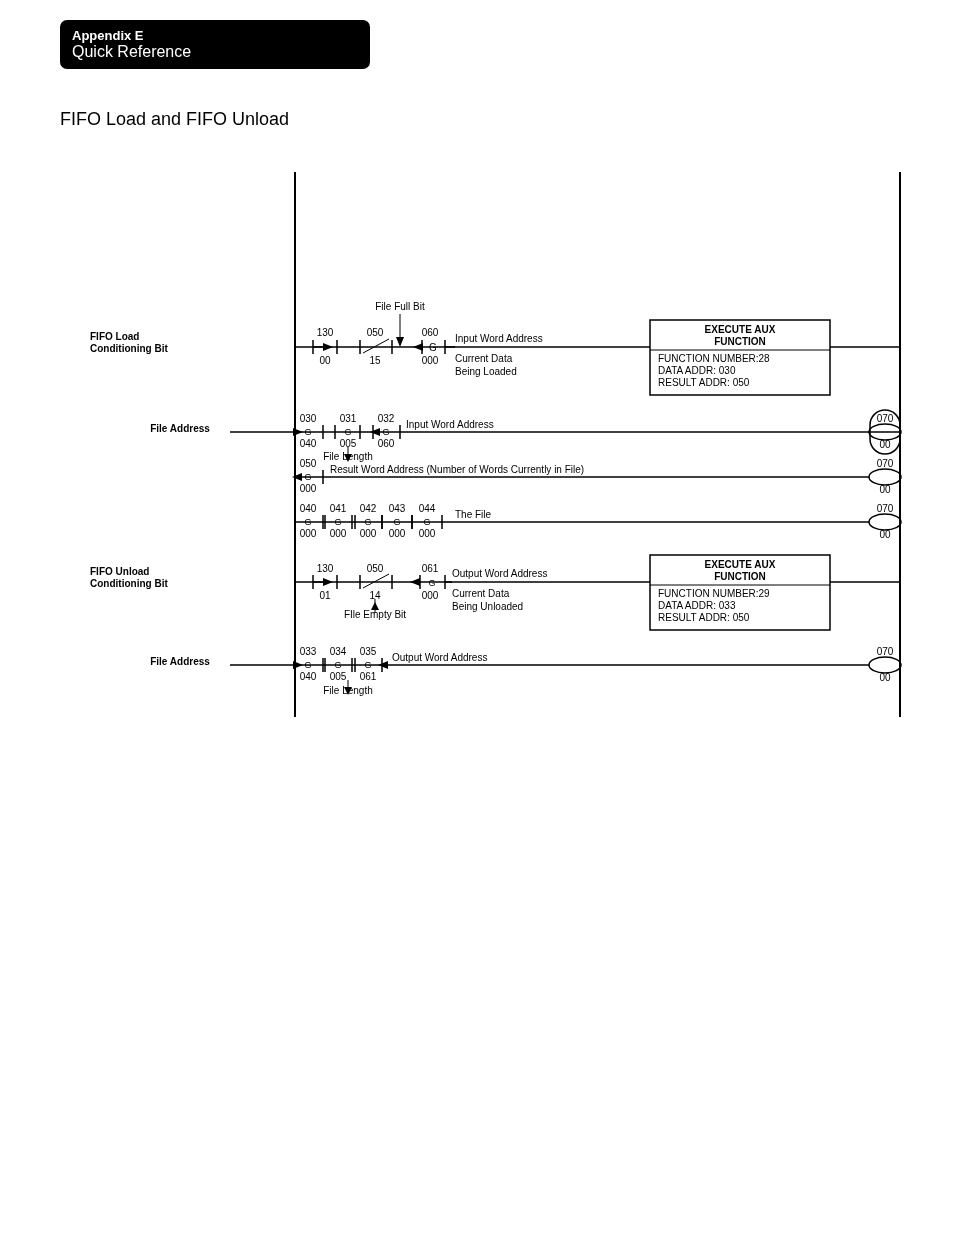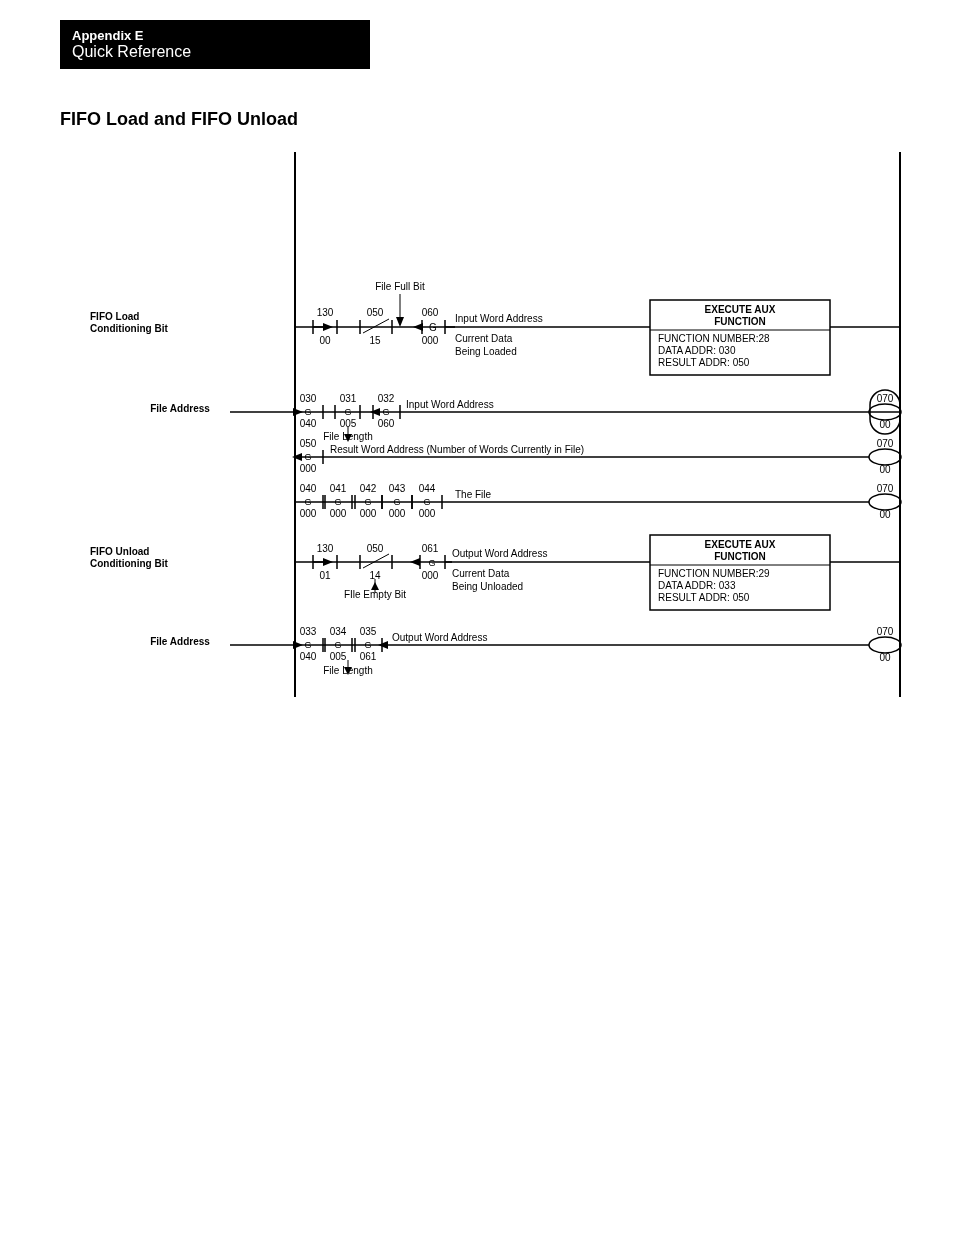--- a/index.html
+++ b/index.html
@@ -13,35 +13,36 @@
     }
 
     
     .header-banner {
       background: #000;
       color: #fff;
       padding: 8px 12px;
       display: inline-block;
       margin: 20px 0 0 60px;
       min-width: 310px;
+      border-radius: 7px;
     }
     .header-title {
       font-weight: bold;
       font-size: 13px;
     }
     .header-subtitle {
       font-size: 16px;
       font-weight: normal;
     }
 
     
     .section-title {
       font-size: 18px;
-      font-weight: bold;
-      margin: 40px 0 12px 60px;
+      font-weight: normal;
+      margin: 40px 0 32px 60px;
     }
 
     
     .diagram-container {
       margin: 0 30px;
       position: relative;
     }
 
     svg.diagram {
       display: block;

